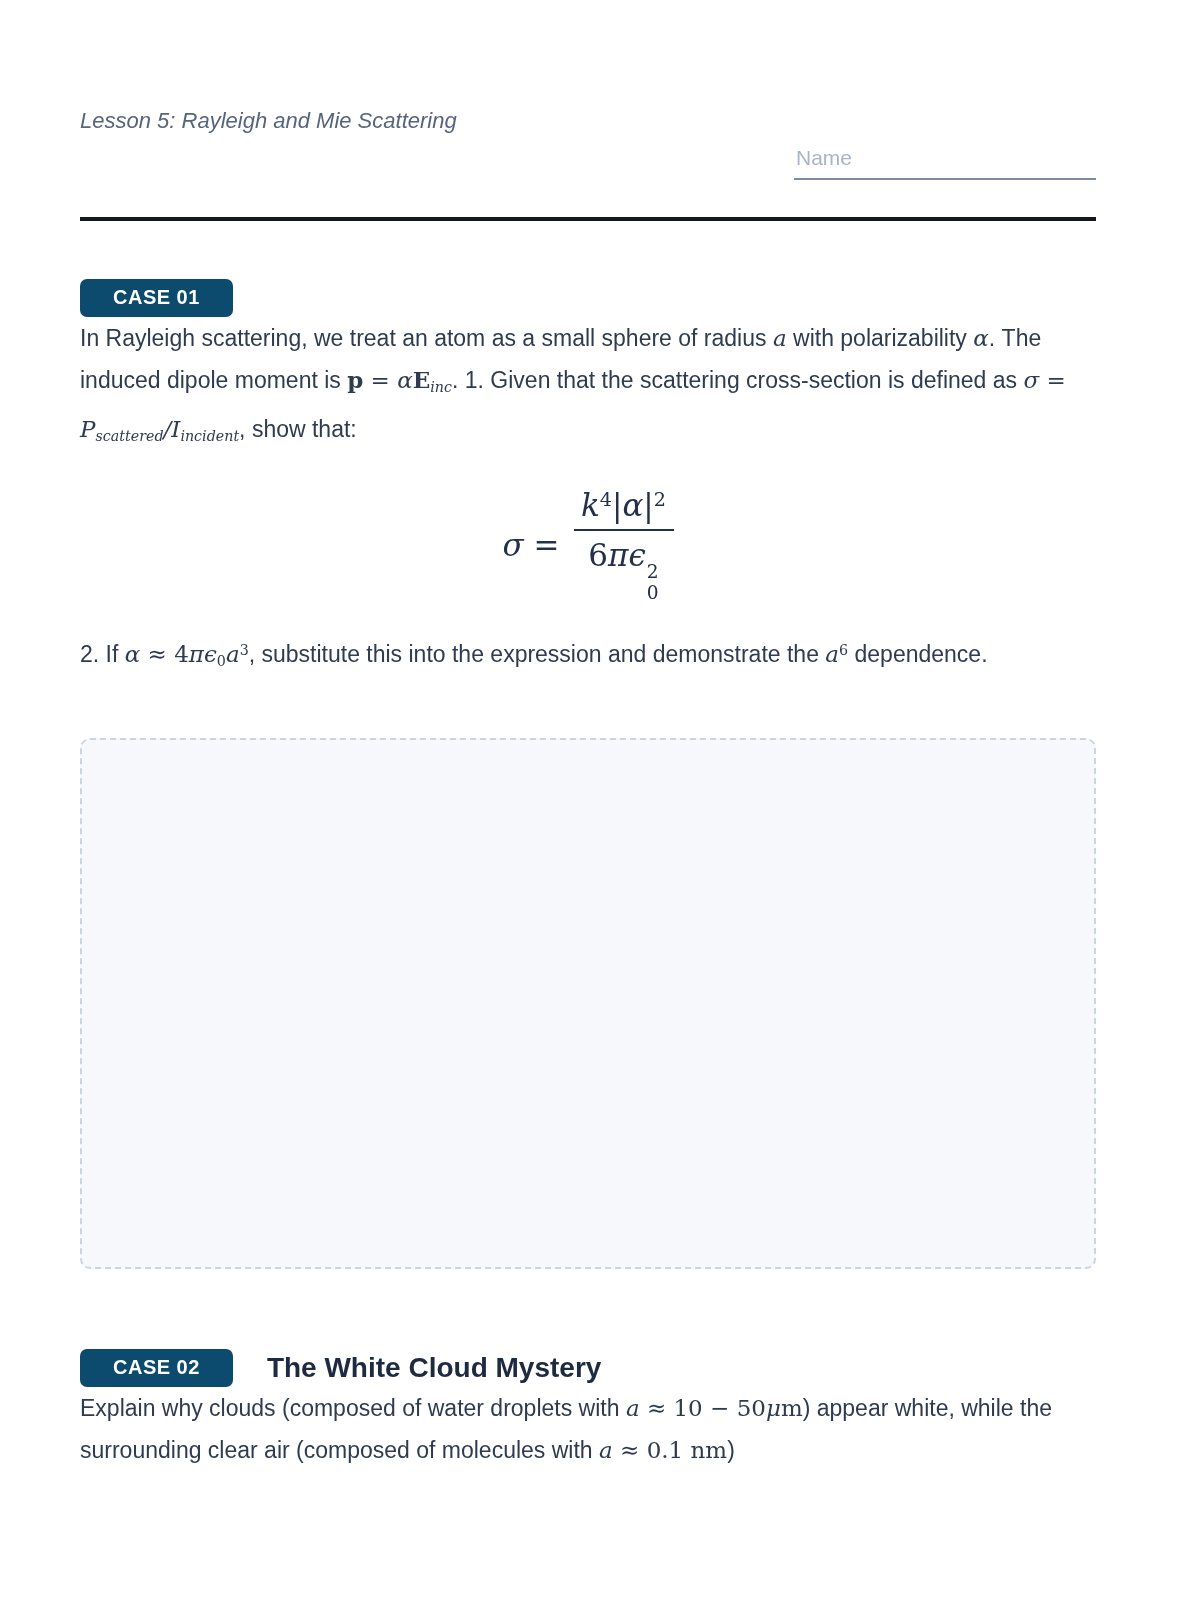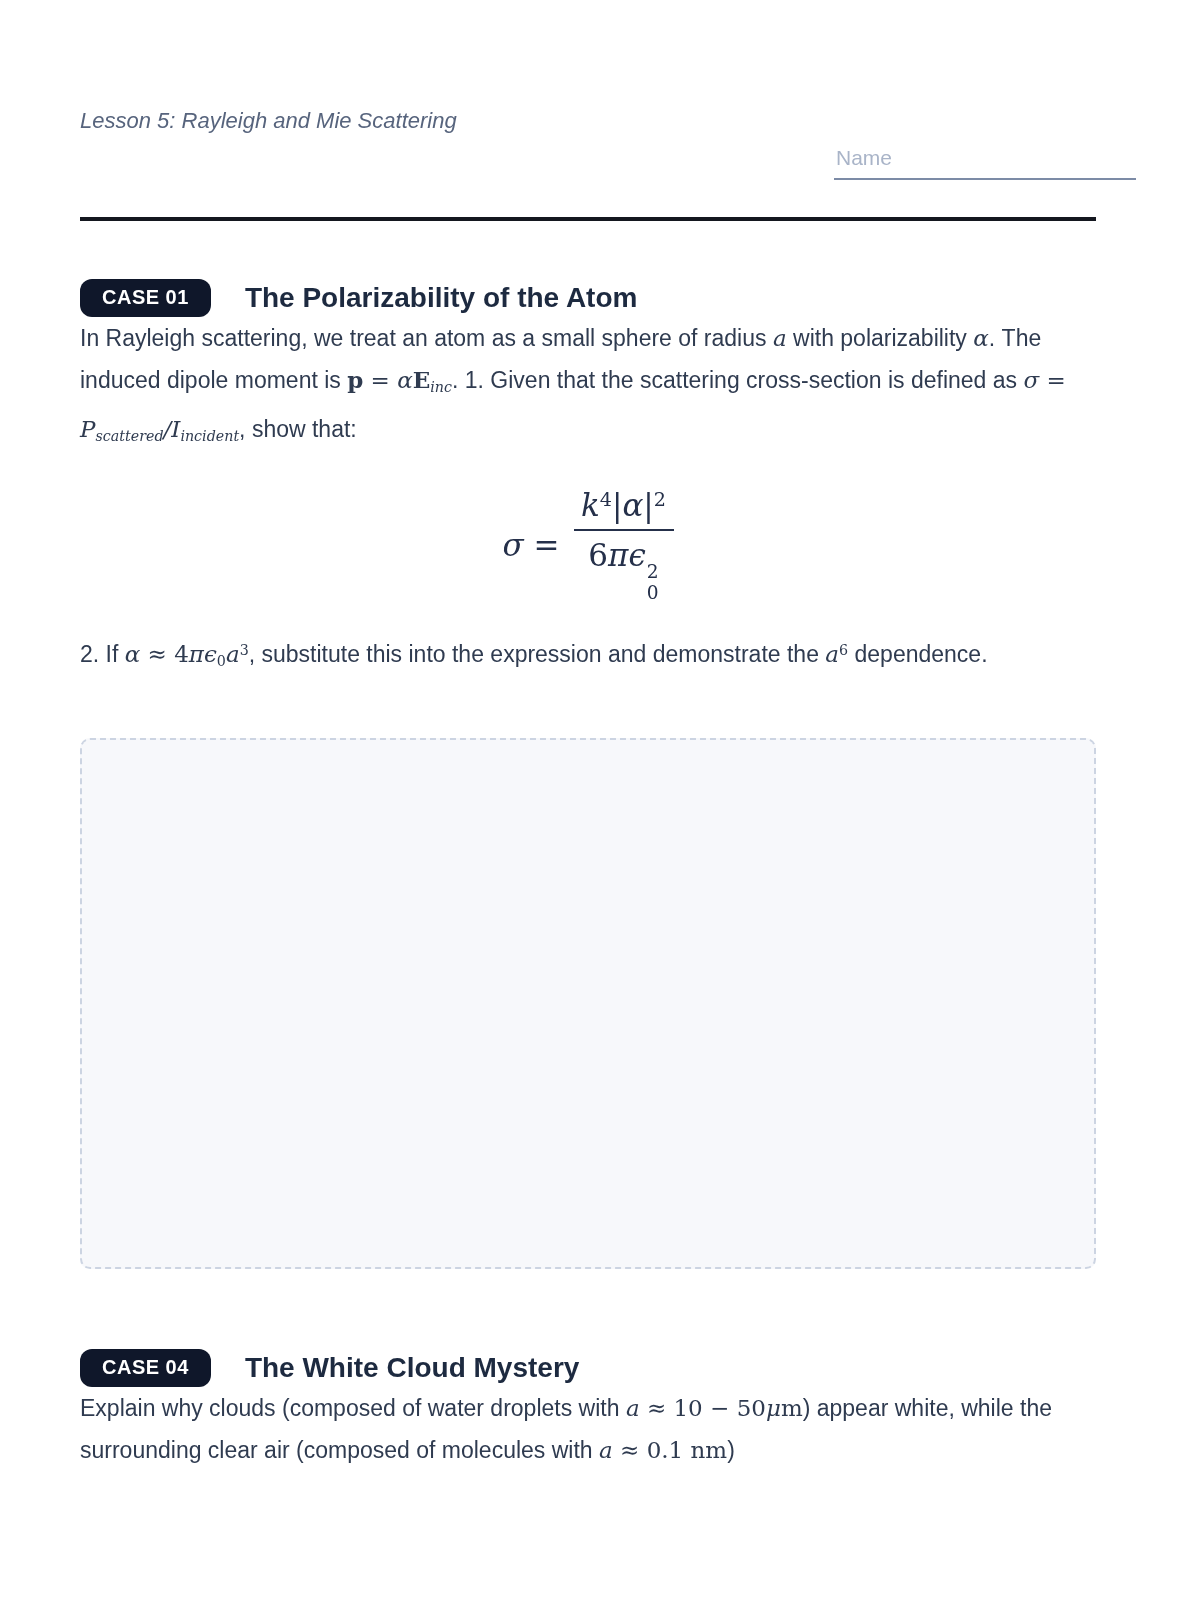--- a/index.html
+++ b/index.html
@@ -53,44 +53,43 @@
   .field-input {
     width: 100%;
     border: none;
     outline: none;
     border-bottom: 2px solid #7c8ba6;
     font-size: 21px;
     padding: 2px 2px 8px 2px;
     color: #2f3b50;
     font-family: "Liberation Sans", sans-serif;
     background: transparent;
-    margin-left: 40px;
   }
   .field-input::placeholder { color: #a9b4c8; opacity: 1; }
 
   .divider {
     border: none;
     border-top: 4px solid #14171f;
     margin-top: 37px;
   }
 
   
   .case-section { margin-top: 58px; }
   .case-section.second { margin-top: 80px; }
 
   .section-header { display: flex; align-items: center; gap: 34px; }
 
   .badge {
-    background: #0f172a;
+    background: #0c4a6e;
     color: #ffffff;
     font-weight: bold;
     font-size: 20px;
     letter-spacing: 0.5px;
-    padding: 7px 22px 8px;
-    border-radius: 12px;
+    padding: 7px 33px 8px;
+    border-radius: 7px;
     white-space: nowrap;
   }
 
   .section-title {
     font-size: 28px;
     font-weight: bold;
     color: #1d2a40;
   }
 
   .body-text {
@@ -163,21 +162,20 @@
     <div class="header-fields">
       <input class="field-input" type="text" placeholder="Name" style="">
     </div>
   </header>
 
   <hr class="divider">
 
   <section class="case-section">
     <div class="section-header">
       <span class="badge">CASE 01</span>
-      <h2 class="section-title">The Polarizability of the Atom</h2>
     </div>
 
     <p class="body-text"><span class="run-t">In Rayleigh scattering, we treat an atom as a small sphere of radius </span><span class="run-m">a</span><span class="run-t"> with polarizability </span><span class="run-m">α</span><span class="run-t">. The induced dipole moment is </span><span class="run-mb">p</span><span class="run-mr"> = </span><span class="run-m">α</span><span class="run-mb">E</span><span class="run-sub">inc</span><span class="run-t">. 1. Given that the scattering cross-section is defined as </span><span class="run-m">σ</span><span class="run-mr"> = </span><span class="run-m">P</span><span class="run-sub">scattered</span><span class="run-m">/</span><span class="run-m">I</span><span class="run-sub">incident</span><span class="run-t">, show that:</span></p>
 
     <div class="formula">
       <span class="formula-lhs"><span class="run-m">σ</span><span class="run-mr"> = </span></span>
       <span class="fraction">
         <span class="frac-num"><span class="run-m">k</span><span class="run-sup">4</span><span class="run-m">|α|</span><span class="run-sup">2</span></span>
         <span class="frac-bar"></span>
         <span class="frac-den"><span class="run-mr">6</span><span class="run-m">πϵ</span><span class="supsub">
@@ -187,20 +185,20 @@
       </span>
     </div>
 
     <p class="body-text"><span class="run-t">2. If </span><span class="run-m">α</span><span class="run-mr"> ≈ 4</span><span class="run-m">πϵ</span><span class="run-subr">0</span><span class="run-m">a</span><span class="run-sup">3</span><span class="run-t">, substitute this into the expression and demonstrate the </span><span class="run-m">a</span><span class="run-sup">6</span><span class="run-t"> dependence.</span></p>
 
     <div class="answer-box"></div>
   </section>
 
   <section class="case-section second">
     <div class="section-header">
-      <span class="badge">CASE 04</span>
+      <span class="badge">CASE 02</span>
       <h2 class="section-title">The White Cloud Mystery</h2>
     </div>
 
     <p class="body-text"><span class="run-t">Explain why clouds (composed of water droplets with </span><span class="run-m">a</span><span class="run-mr"> ≈ 10 − 50</span><span class="run-m">μ</span><span class="run-mr">m</span><span class="run-t">) appear white, while the surrounding clear air (composed of molecules with </span><span class="run-m">a</span><span class="run-mr"> ≈ 0.1 nm</span><span class="run-t">)</span></p>
   </section>
 
 </div>
 
 </body></html>

